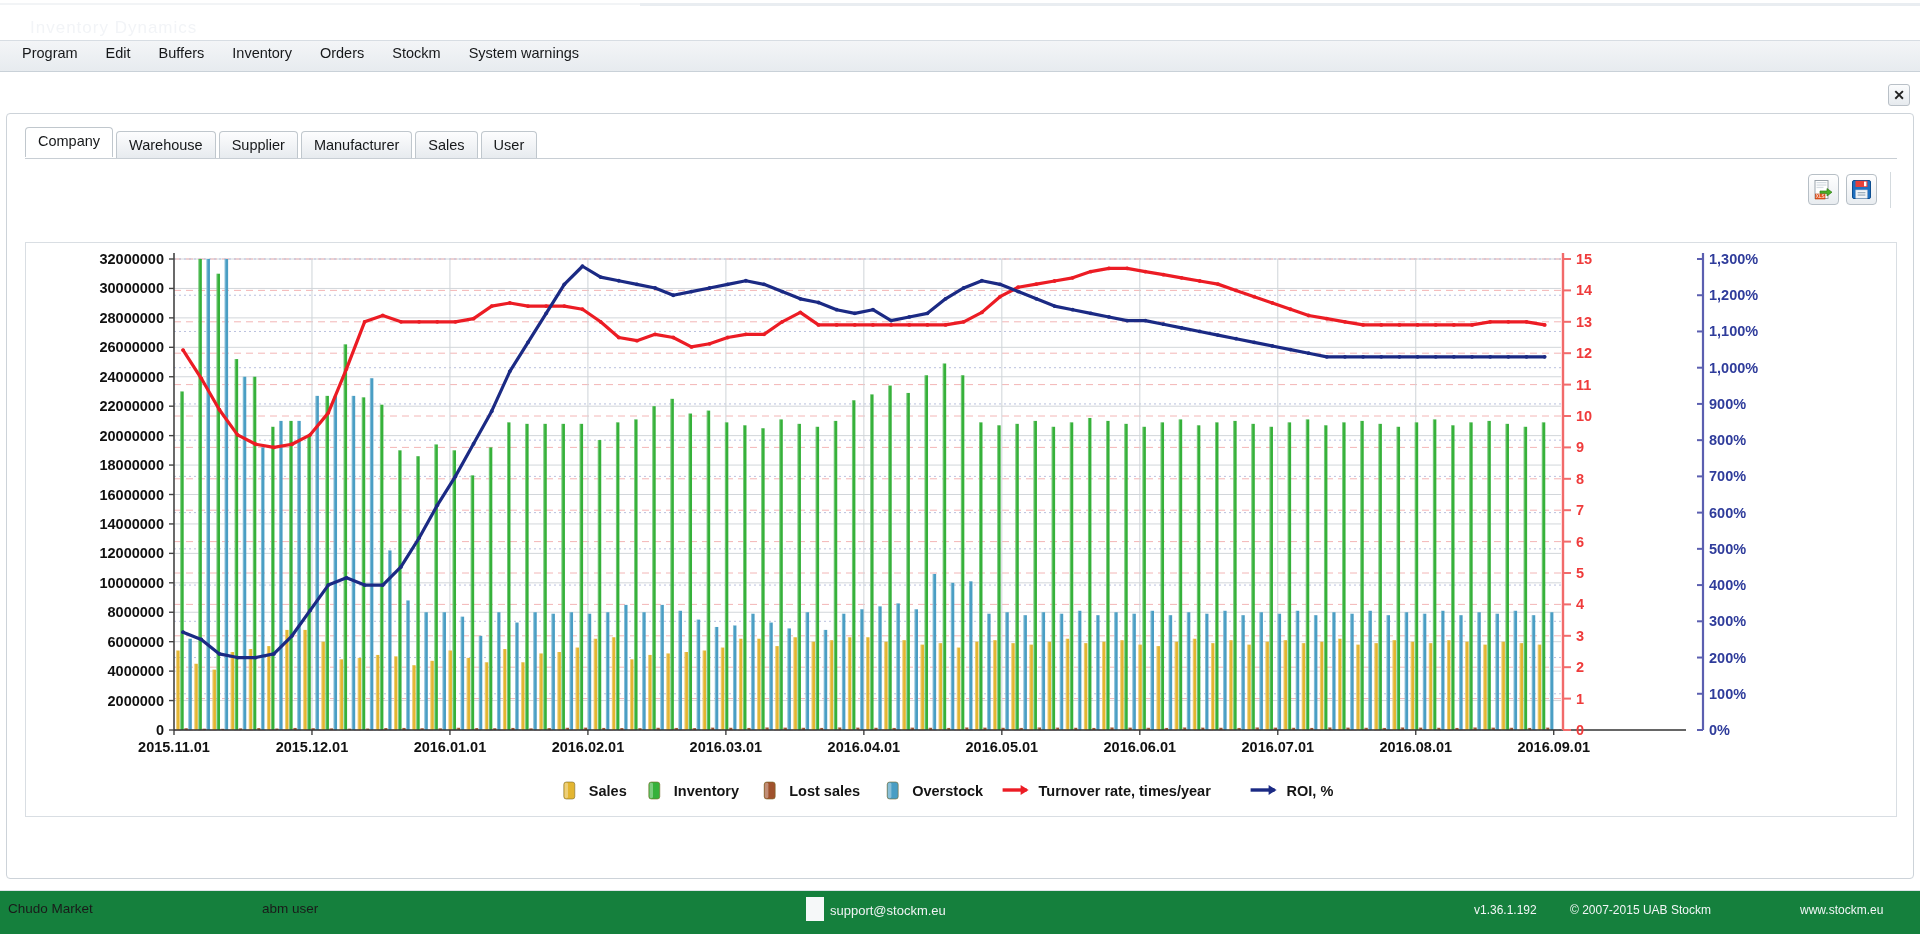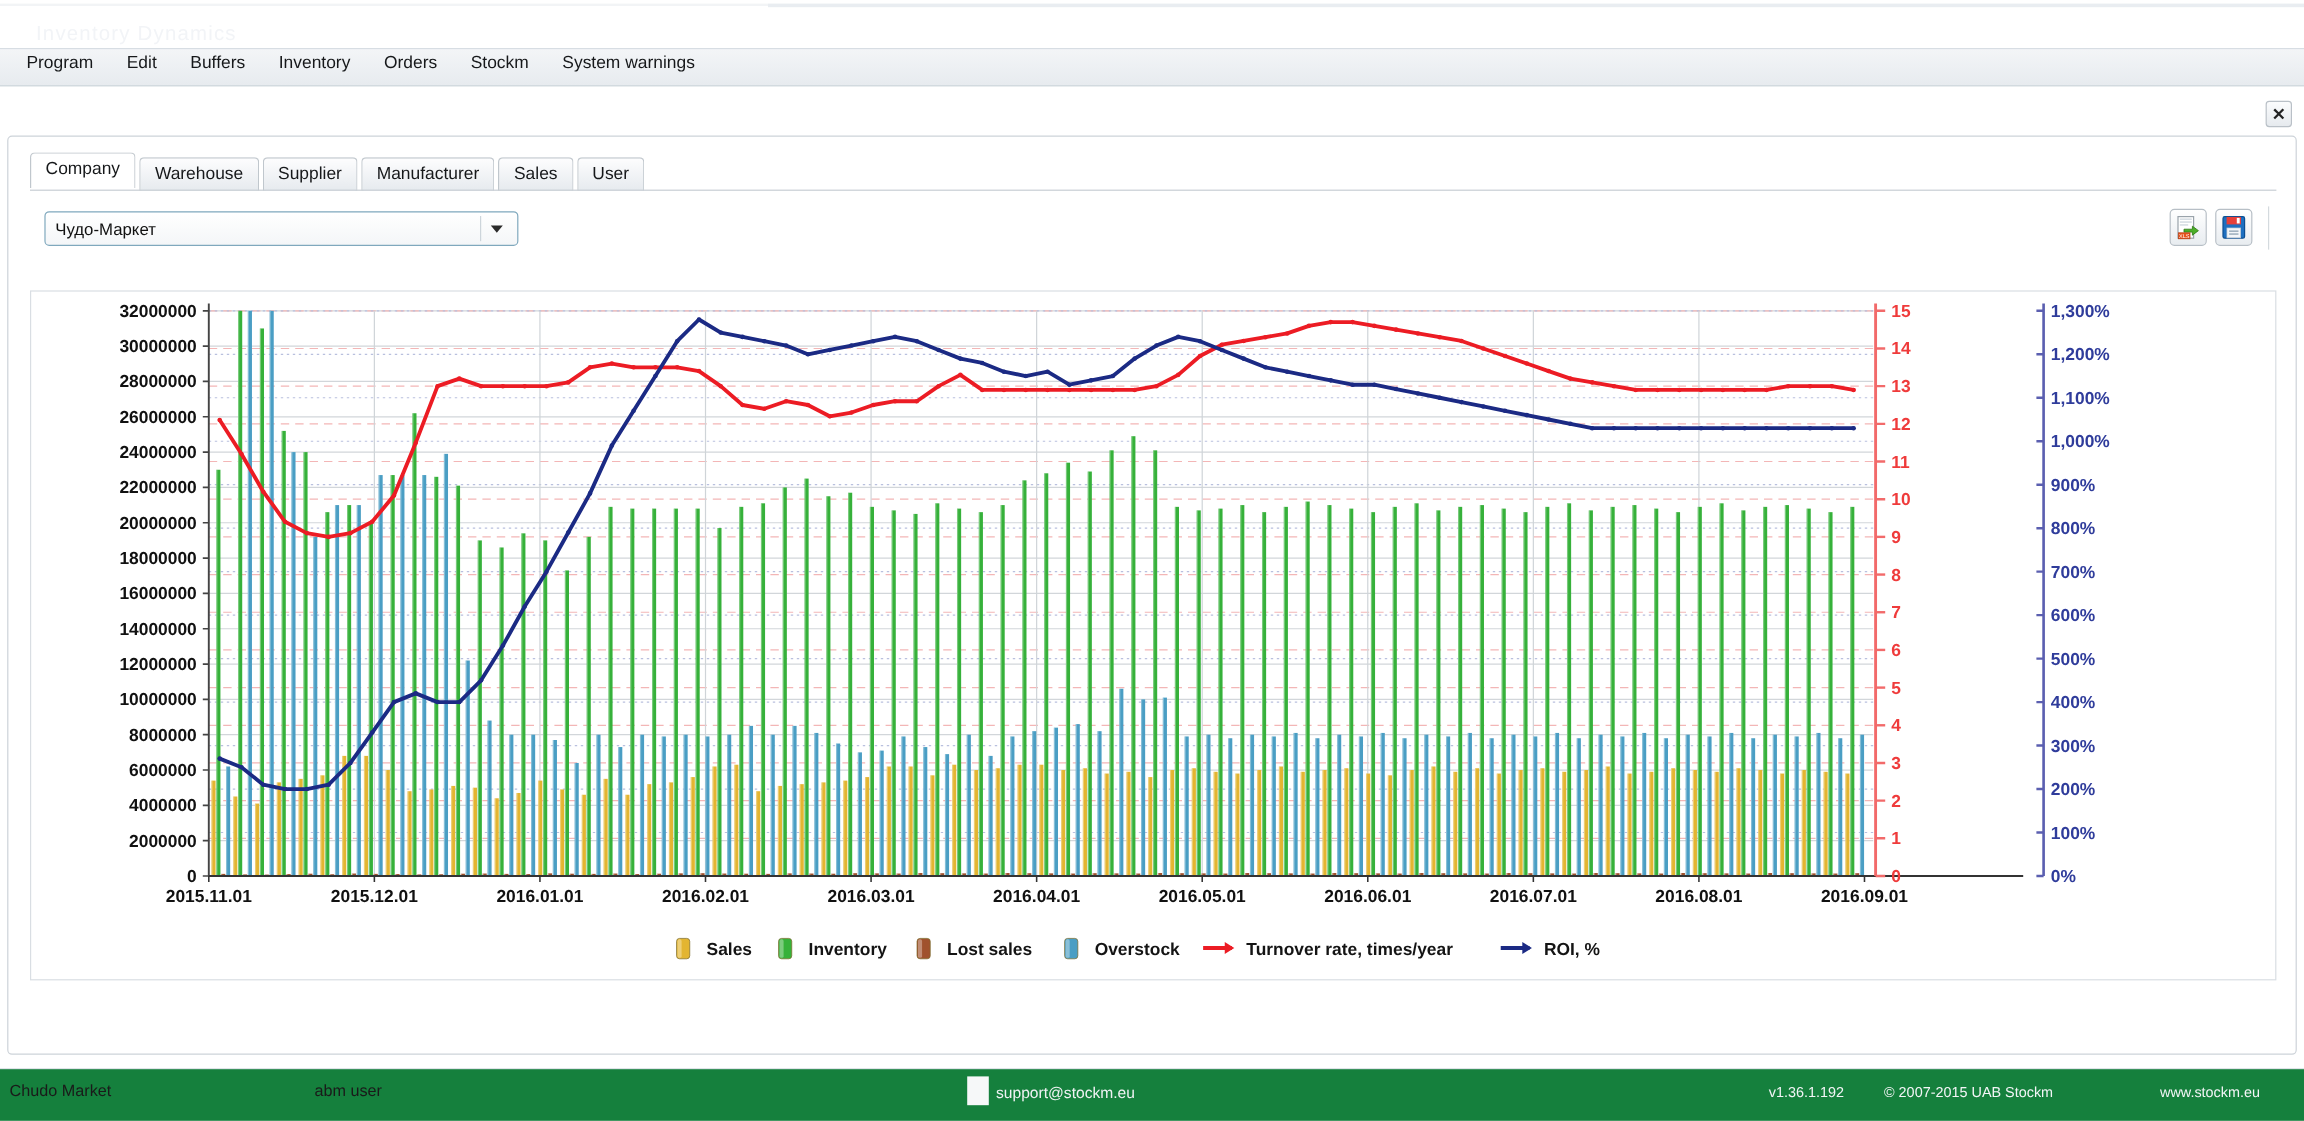--- a/index.html
+++ b/index.html
@@ -167,25 +167,20 @@
       <div class="subtab active">Company</div>
       <div class="subtab">Warehouse</div>
       <div class="subtab">Supplier</div>
       <div class="subtab">Manufacturer</div>
       <div class="subtab">Sales</div>
       <div class="subtab">User</div>
       <div class="subtab-underline"></div>
     </div>
 
     <div class="selrow">
-      <div class="combo">
-        <span class="val">Чудо-Маркет</span>
-        <span class="sep"></span>
-        <span class="arrow"></span>
-      </div>
 
       <div class="toolicons">
         <div class="toolbtn">
           <svg width="21" height="21" viewBox="0 0 21 21">
             <rect x="2" y="1.5" width="13" height="18" fill="#ffffff" stroke="#9aa3ab" stroke-width="1"></rect>
             <rect x="3.5" y="3" width="10" height="1.3" fill="#d6dde3"></rect>
             <rect x="3.5" y="5.4" width="10" height="1.3" fill="#d6dde3"></rect>
             <rect x="3.5" y="7.8" width="7" height="1.3" fill="#d6dde3"></rect>
             <path d="M7 12 L14 12 L14 9.5 L19 13.2 L14 17 L14 14.4 L7 14.4 Z" fill="#4caf28" stroke="#2e7d14" stroke-width="0.7"></path>
             <rect x="2.5" y="15" width="9.5" height="5" fill="#e8541e" stroke="#b63c10" stroke-width="0.6"></rect>

